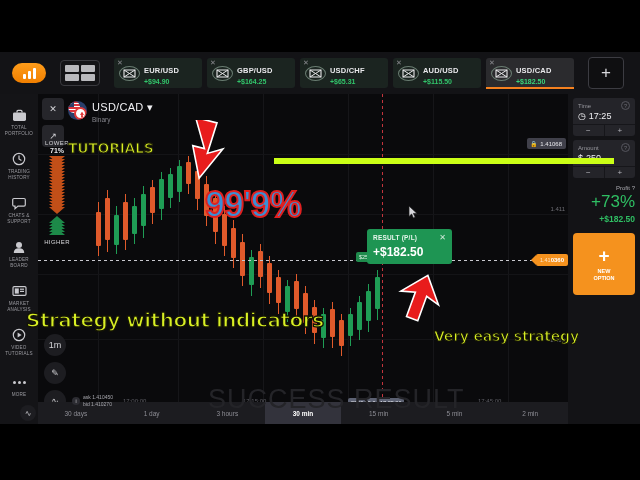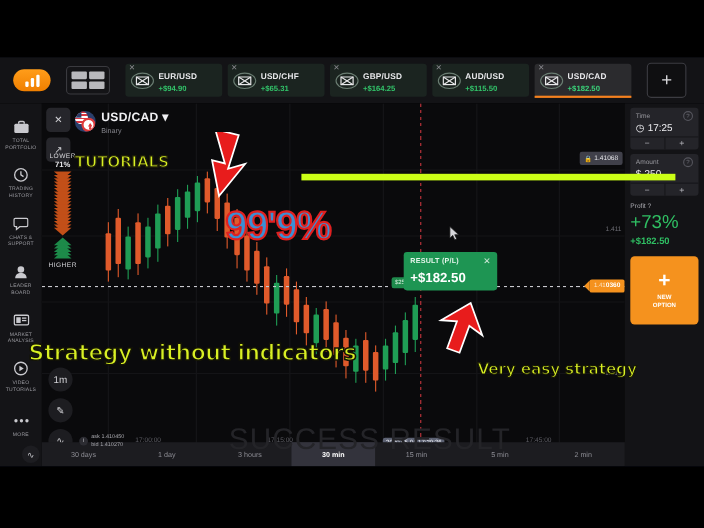--- a/index.html
+++ b/index.html
@@ -74,21 +74,21 @@
   .asset .fl{width:19px;height:19px;border-radius:50%;position:relative;overflow:hidden;
              background:#2a3f6b;flex:0 0 auto;}
   .asset .fl .us{position:absolute;left:0;top:0;width:12px;height:12px;border-radius:50%;
                  background:repeating-linear-gradient(180deg,#d8343f 0 1.5px,#fff 1.5px 3px);}
   .asset .fl .us:after{content:"";position:absolute;left:0;top:0;width:6px;height:6px;
                        background:#2a3f6b;}
   .asset .fl .ca{position:absolute;right:0;bottom:0;width:13px;height:13px;border-radius:50%;
                  background:#fff;border:2px solid #e03b3b;box-sizing:border-box;}
   .asset .fl .ca:after{content:"";position:absolute;left:4px;top:3px;width:4px;height:6px;
                        background:#e03b3b;clip-path:polygon(50% 0,100% 60%,70% 60%,80% 100%,20% 100%,30% 60%,0 60%);}
-  .asset .an{font-size:11px;font-weight:bold;color:#f0f0f3;letter-spacing:.3px;}
+  .asset .an{font-size:11px;font-weight:normal;color:#f0f0f3;letter-spacing:.3px;}
   .asset .asub{font-size:6.5px;color:#85858c;margin-top:1px;}
 
   
   .dirpanel{position:absolute;left:2px;top:46px;width:34px;z-index:6;text-align:center;}
   .dirlabel{font-size:6px;color:#d6d6da;letter-spacing:.4px;}
   .dirpct{font-size:7px;color:#e8e8ec;font-weight:bold;margin-top:1px;}
   .arrcol{margin-top:2px;display:flex;flex-direction:column;align-items:center;}
   .arr{width:0;height:0;border-left:8px solid transparent;border-right:8px solid transparent;
        margin-bottom:-4px;}
   .arr.dn{border-top:7px solid #c24f18;}
@@ -136,21 +136,21 @@
           padding:4px 5px;box-sizing:border-box;}
   .fld{background:#242429;border-radius:3px;margin-bottom:4px;overflow:hidden;}
   .fld .fhead{display:flex;justify-content:space-between;align-items:center;padding:3px 5px 0;}
   .fld .flab{font-size:6px;color:#97979d;}
   .fld .fq{font-size:5.5px;color:#6f6f77;border:1px solid #55555d;border-radius:50%;
            width:7px;height:7px;display:flex;align-items:center;justify-content:center;}
   .fld .fval{font-size:9px;color:#f0f0f3;padding:1px 5px 3px;display:flex;align-items:center;gap:3px;}
   .fld .steps{display:flex;border-top:1px solid #16161a;}
   .fld .steps div{flex:1;text-align:center;font-size:8px;color:#b4b4ba;padding:1px 0;}
   .fld .steps div:first-child{border-right:1px solid #16161a;}
-  .profw{text-align:left;margin-top:7px;}
+  .profw{text-align:right;margin-top:7px;}
   .proflab{font-size:6px;color:#a9a9af;}
   .profpct{font-size:17px;color:#2fbf63;margin-top:1px;font-weight:300;}
   .profamt{font-size:8.5px;color:#2fbf63;font-weight:bold;margin-top:2px;}
   .newopt{margin-top:9px;background:#f5921e;border-radius:4px;height:62px;
           display:flex;flex-direction:column;align-items:center;justify-content:center;gap:3px;}
   .newopt .plus{font-size:19px;color:#fff;line-height:1;font-weight:bold;}
   .newopt .nlab{font-size:5.5px;color:#fff;font-weight:bold;text-align:center;line-height:1.25;}
 
   
   .tfbar{position:absolute;left:38px;bottom:0;width:530px;height:22px;background:#1c1c20;
@@ -232,35 +232,35 @@
         </div>
         <div class="tab">
           <span class="xclose">✕</span>
           <span class="flag">
             <svg viewBox="0 0 13 9">
                 <path d="M1 1 L12 1 L12 8 L1 8 Z" fill="none" stroke="#e8e8ea" stroke-width="1.1"></path>
                 <path d="M1 1 L12 8 M12 1 L1 8" stroke="#e8e8ea" stroke-width="1"></path>
               </svg>
           </span>
           <span class="tinfo">
-            <span class="tname">USD/CHF</span>
-            <span class="tpl" style="display:block">+$65.31</span>
+            <span class="tname">GBP/USD</span>
+            <span class="tpl" style="display:block">+$164.25</span>
           </span>
         </div>
         <div class="tab">
           <span class="xclose">✕</span>
           <span class="flag">
             <svg viewBox="0 0 13 9">
                 <path d="M1 1 L12 1 L12 8 L1 8 Z" fill="none" stroke="#e8e8ea" stroke-width="1.1"></path>
                 <path d="M1 1 L12 8 M12 1 L1 8" stroke="#e8e8ea" stroke-width="1"></path>
               </svg>
           </span>
           <span class="tinfo">
-            <span class="tname">GBP/USD</span>
-            <span class="tpl" style="display:block">+$164.25</span>
+            <span class="tname">USD/CHF</span>
+            <span class="tpl" style="display:block">+$65.31</span>
           </span>
         </div>
         <div class="tab">
           <span class="xclose">✕</span>
           <span class="flag">
             <svg viewBox="0 0 13 9">
                 <path d="M1 1 L12 1 L12 8 L1 8 Z" fill="none" stroke="#e8e8ea" stroke-width="1.1"></path>
                 <path d="M1 1 L12 8 M12 1 L1 8" stroke="#e8e8ea" stroke-width="1"></path>
               </svg>
           </span>

